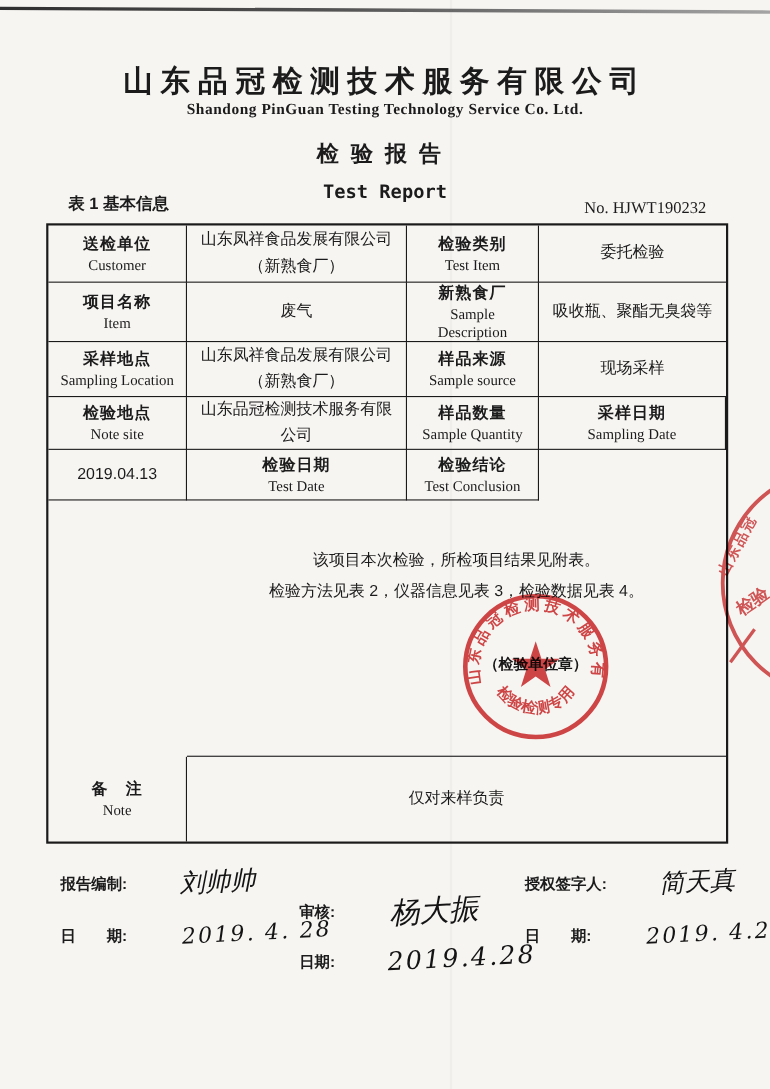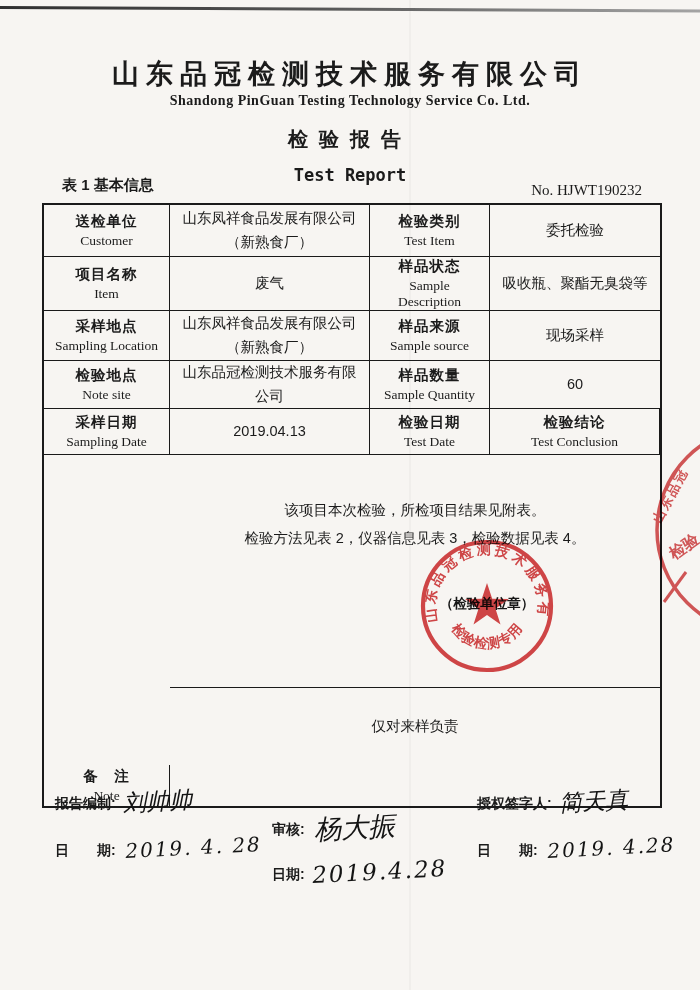--- a/index.html
+++ b/index.html
@@ -39,21 +39,21 @@
   .span3{grid-column:2/5;}
 
   .stamp-center-label{position:absolute;left:407px;top:595px;width:160px;text-align:center;
     font-size:13.5px;font-weight:600;color:#171717;z-index:2;}
   .stamp-svg{position:absolute;left:410px;top:529px;width:154px;height:154px;z-index:3;
     mix-blend-mode:multiply;opacity:0.93;}
   .edge-stamp-svg{position:absolute;left:628px;top:430px;width:72px;height:220px;z-index:3;
     mix-blend-mode:multiply;opacity:0.85;}
 
   .sig-col{position:absolute;font-size:14px;}
-  .sig-line{display:flex;align-items:center;white-space:nowrap;}
+  .sig-line{display:flex;align-items:center;white-space:nowrap;gap:40px;}
   .sig-label{font-weight:bold;font-size:14px;}
   .handwrite{font-style:italic;color:#141414;transform:rotate(-3deg);transform-origin:left bottom;
     font-family:"DejaVu Serif",serif;}
   .name{font-size:23px;margin-left:8px;}
   .name-big{font-size:27px;margin-left:10px;}
   .dateval{font-size:20px;margin-left:10px;letter-spacing:2px;}
   .dateval-big{font-size:23px;margin-left:8px;letter-spacing:2px;}
   .date-line{margin-top:20px;}
 
   .page-num{position:absolute;left:0;top:908px;width:100%;text-align:center;font-size:13px;letter-spacing:2px;}
@@ -90,21 +90,21 @@
     </div>
 
     <div class="cell">
       <span class="lab-cn">项目名称</span>
       <span class="lab-en">Item</span>
     </div>
     <div class="cell">
       <span class="val">废气</span>
     </div>
     <div class="cell">
-      <span class="lab-cn">样品状态</span>
+      <span class="lab-cn">新熟食厂</span>
       <span class="lab-en">Sample Description</span>
     </div>
     <div class="cell lastcol">
       <span class="val">吸收瓶、聚酯无臭袋等</span>
     </div>
 
     <div class="cell">
       <span class="lab-cn">采样地点</span>
       <span class="lab-en">Sampling Location</span>
     </div>
@@ -122,23 +122,20 @@
     <div class="cell">
       <span class="lab-cn">检验地点</span>
       <span class="lab-en">Note site</span>
     </div>
     <div class="cell">
       <span class="val">山东品冠检测技术服务有限公司</span>
     </div>
     <div class="cell">
       <span class="lab-cn">样品数量</span>
       <span class="lab-en">Sample Quantity</span>
-    </div>
-    <div class="cell lastcol">
-      <span class="val">60</span>
     </div>
 
     <div class="cell">
       <span class="lab-cn">采样日期</span>
       <span class="lab-en">Sampling Date</span>
     </div>
     <div class="cell">
       <span class="val">2019.04.13</span>
     </div>
     <div class="cell">
@@ -148,26 +145,26 @@
 
     <div class="cell">
       <span class="lab-cn">检验结论</span>
       <span class="lab-en">Test Conclusion</span>
     </div>
     <div class="cell lastcol span3 concl-val">
       <span class="concl-line">该项目本次检验，所检项目结果见附表。</span>
       <span class="concl-line">检验方法见表 2，仪器信息见表 3，检验数据见表 4。</span>
     </div>
 
-    <div class="cell lastcol lastrow span3">
-      <span class="val">仅对来样负责</span>
-    </div>
     <div class="cell lastrow">
       <span class="lab-cn">备　注</span>
       <span class="lab-en">Note</span>
+    </div>
+    <div class="cell lastcol lastrow span3">
+      <span class="val">仅对来样负责</span>
     </div>
   </div>
 
   <div class="stamp-center-label">（检验单位章）</div>
 
   <svg class="stamp-svg" viewBox="-77 -77 154 154">
     <circle cx="0" cy="0" r="64" fill="none" stroke="#d23a3c" stroke-width="4.2"></circle>
     <path id="stamp-arc-top" d="M -49,17.5 A 52 52 0 1 1 49,17.5" fill="none"></path>
     <path id="stamp-arc-bottom" d="M -36,21.6 A 42 42 0 0 0 36,21.6" fill="none"></path>
     <text fill="#d23a3c" font-size="14" font-weight="bold" letter-spacing="3.4">

